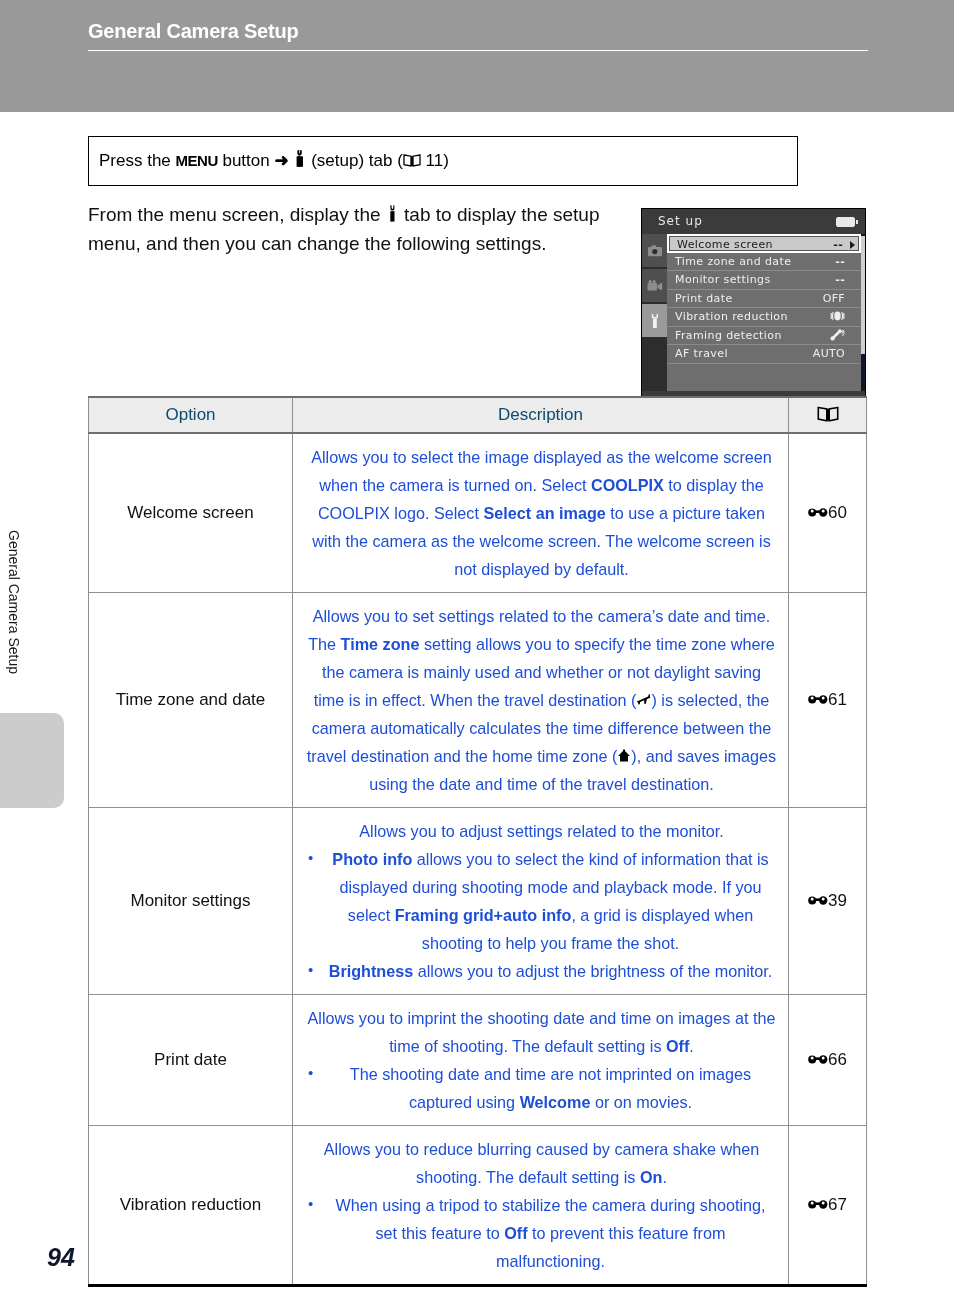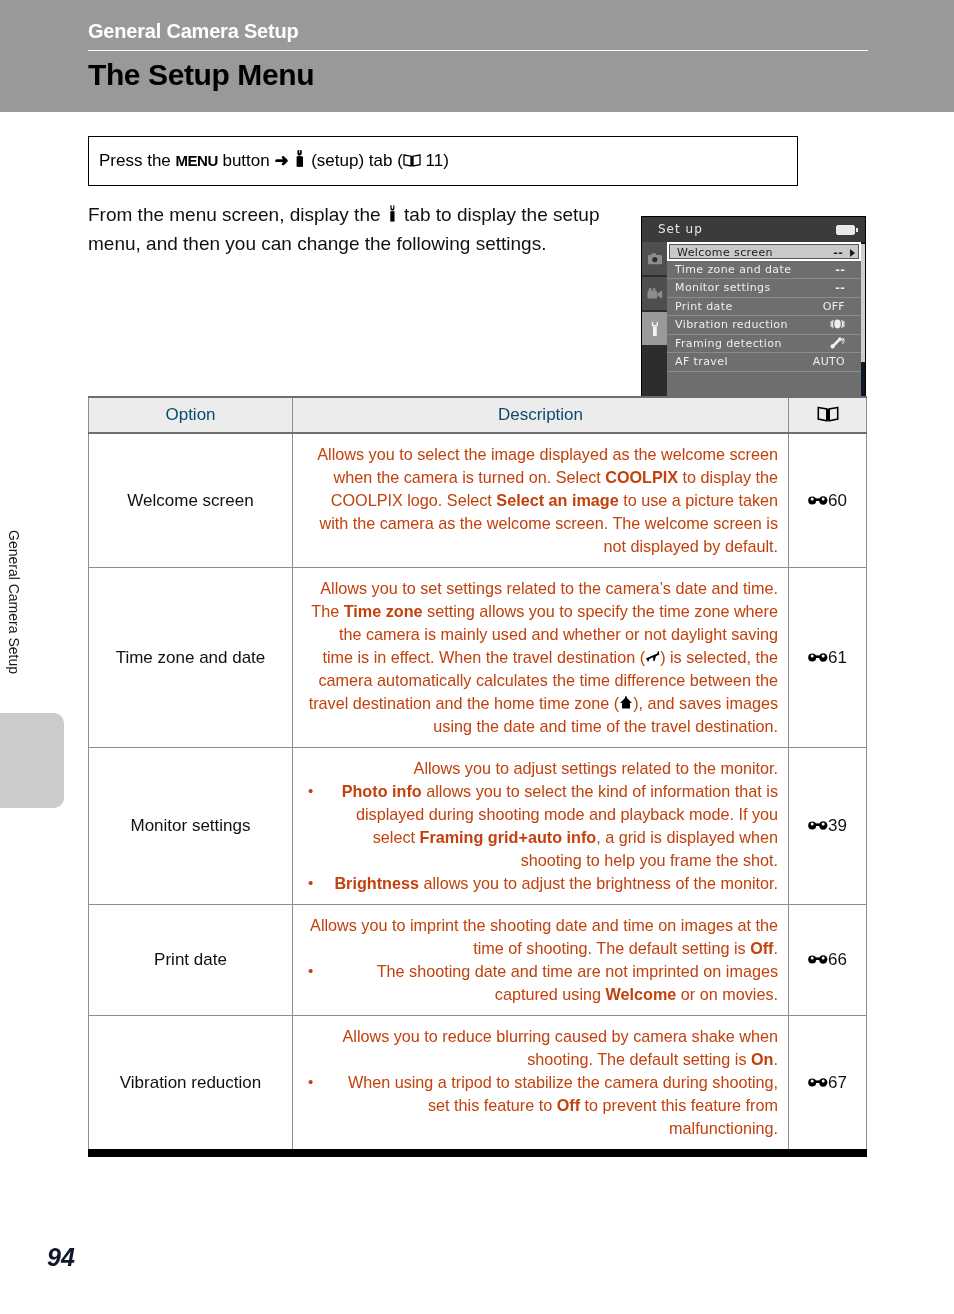--- a/index.html
+++ b/index.html
@@ -114,21 +114,21 @@
   .ico-plane  { width: 15px; height: 14px; }
   .ico-home   { width: 14px; height: 14px; }
   .ico-e {
     width: 20px; height: 13px;
     vertical-align: -1px;
   }
 
   
   .cam-shot {
     position: absolute;
-    left: 641px; top: 216px;
+    left: 641px; top: 208px;
     width: 225px;
     height: 196px;
     background: #0f172a;
     border: 1px solid #000;
     box-sizing: border-box;
     font-family: "DejaVu Sans", sans-serif;
     overflow: hidden;
   }
   .cam-titlebar {
     position: absolute;
@@ -271,33 +271,33 @@
   .col-ref  { width: 78px;  }
 
   .tbl td.opt {
     text-align: center;
     font-size: 17px;
     color: #111;
     padding: 6px 4px;
   }
   .tbl td.desc {
     font-size: 16.2px;
-    line-height: 23px;
-    color: #c2410c;
+    line-height: 28px;
+    color: #1d4ed8;
     padding: 9px 10px 9px 12px;
-    text-align: right;
+    text-align: center;
   }
   .tbl td.ref {
     text-align: center;
     font-size: 17px;
     color: #111;
     white-space: nowrap;
   }
   .tbl tbody tr:last-child td {
-    border-bottom: 8px solid #000000;
+    border-bottom: 3px solid #000000;
     margin-left: 21px;
   }
   .desc ul {
     margin: 0;
     padding: 0;
     list-style: none;
   }
   .desc li {
     position: relative;
     padding-left: 18px;
@@ -321,21 +321,20 @@
     font-weight: bold;
     color: #0f172a;
   }
 </style>
 </head>
 <body>
 
 <div class="header-band">
   <div class="header-chapter">General Camera Setup</div>
   <div class="header-rule"></div>
-  <div class="header-title">The Setup Menu</div>
 </div>
 
 <div class="side-vertical-text">General Camera Setup</div>
 <div class="side-tab-marker"></div>
 
 <div class="instr-box">
   <div class="instr-text">
     <span>Press the </span><span class="menu-word">MENU</span><span> button </span><span style="font-weight:bold;">➜</span>
     <svg class="ico ico-wrench" viewBox="0 0 13 17">
         <path d="M3.0 0.3 L3.0 4.0 L4.7 5.2 L4.7 6.6 L1.6 6.6 L1.6 16.7 L8.0 16.7 L8.0 6.6 L4.9 6.6 L4.9 5.2 L6.6 4.0 L6.6 0.3 L5.3 0.3 L5.3 3.2 L4.8 3.6 L4.3 3.2 L4.3 0.3 Z" fill="#000" transform="translate(2,0)"></path>

